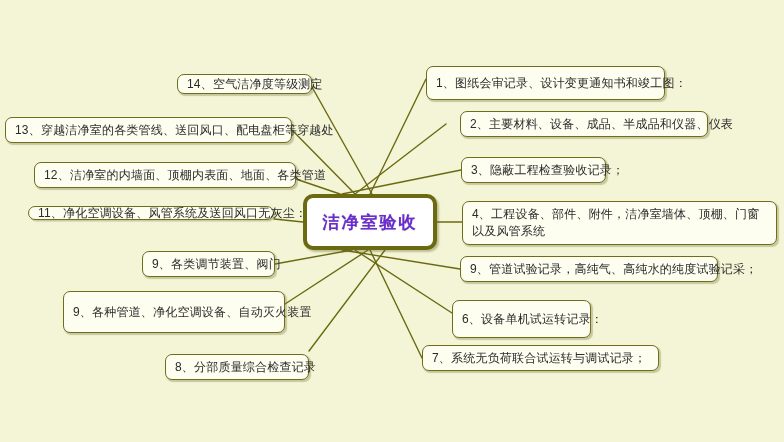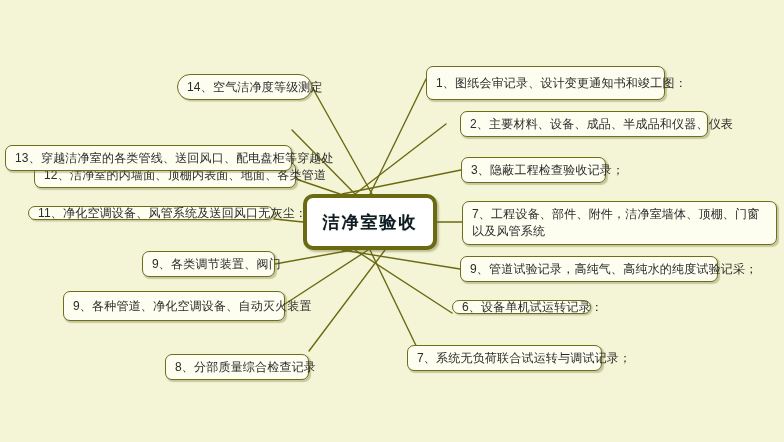--- a/index.html
+++ b/index.html
@@ -55,21 +55,21 @@
     box-sizing: border-box;
     background: #ffffff;
     border: 4px solid #6b6a12;
     border-radius: 10px;
     box-shadow: 2px 2px 2px rgba(110,108,50,0.4);
     display: flex;
     align-items: center;
     justify-content: center;
   }
   #central-label {
-    color: #0f172a;
+    color: #6d28d9;
     font-size: 17px;
     font-weight: bold;
     letter-spacing: 2px;
     text-shadow: 0 0 1px rgba(80,140,20,0.5);
   }
 </style>
 </head>
 <body>
 
 <div id="canvas">
@@ -98,45 +98,45 @@
 <div class="node" style="left: 426px; top: 66px; width: 239px; height: 34px;">
       <span class="node-text">1、图纸会审记录、设计变更通知书和竣工图：</span>
     </div>
     <div class="node" style="left: 460px; top: 111px; width: 248px; height: 26px;">
       <span class="node-text">2、主要材料、设备、成品、半成品和仪器、仪表</span>
     </div>
     <div class="node" style="left: 461px; top: 157px; width: 145px; height: 26px;">
       <span class="node-text">3、隐蔽工程检查验收记录；</span>
     </div>
     <div class="node wrap" style="left: 462px; top: 201px; width: 315px; height: 44px;">
-      <span class="node-text">7、工程设备、部件、附件，洁净室墙体、顶棚、门窗以及风管系统</span>
+      <span class="node-text">4、工程设备、部件、附件，洁净室墙体、顶棚、门窗以及风管系统</span>
     </div>
     <div class="node" style="left: 460px; top: 256px; width: 258px; height: 26px;">
       <span class="node-text">9、管道试验记录，高纯气、高纯水的纯度试验记采；</span>
     </div>
-    <div class="node" style="left: 452px; top: 300px; width: 139px; height: 14px;">
+    <div class="node" style="left: 452px; top: 300px; width: 139px; height: 38px;">
       <span class="node-text">6、设备单机试运转记录：</span>
     </div>
-    <div class="node" style="left: 407px; top: 345px; width: 195px; height: 26px; justify-content: center;">
+    <div class="node" style="left: 422px; top: 345px; width: 237px; height: 26px; justify-content: center;">
       <span class="node-text">7、系统无负荷联合试运转与调试记录；</span>
     </div>
     <div class="node" style="left: 165px; top: 338px; width: 144px; height: 26px; margin-top: 16px;">
       <span class="node-text">8、分部质量综合检查记录</span>
     </div>
-    <div class="node" style="left: 63px; top: 291px; width: 222px; height: 30px;">
+    <div class="node" style="left: 63px; top: 291px; width: 222px; height: 42px;">
       <span class="node-text">9、各种管道、净化空调设备、自动灭火装置</span>
     </div>
     <div class="node" style="left: 142px; top: 251px; width: 133px; height: 26px;">
       <span class="node-text">9、各类调节装置、阀门</span>
     </div>
     <div class="node" style="left: 28px; top: 206px; width: 246px; height: 14px;">
       <span class="node-text">11、净化空调设备、风管系统及送回风口无灰尘：</span>
     </div>
     <div class="node" style="left: 34px; top: 162px; width: 262px; height: 26px;">
       <span class="node-text">12、洁净室的内墙面、顶棚内表面、地面、各类管道</span>
     </div>
-    <div class="node" style="left: 5px; top: 117px; width: 287px; height: 26px; margin-top: 28px;">
+    <div class="node" style="left: 5px; top: 117px; width: 287px; height: 26px;">
       <span class="node-text">13、穿越洁净室的各类管线、送回风口、配电盘柜等穿越处</span>
     </div>
-    <div class="node" style="left: 177px; top: 74px; width: 135px; height: 26px; border-radius: 13px;">
+    <div class="node" style="left: 177px; top: 74px; width: 135px; height: 20px;">
       <span class="node-text">14、空气洁净度等级测定</span>
     </div>
   </div>
 
 </body></html>

